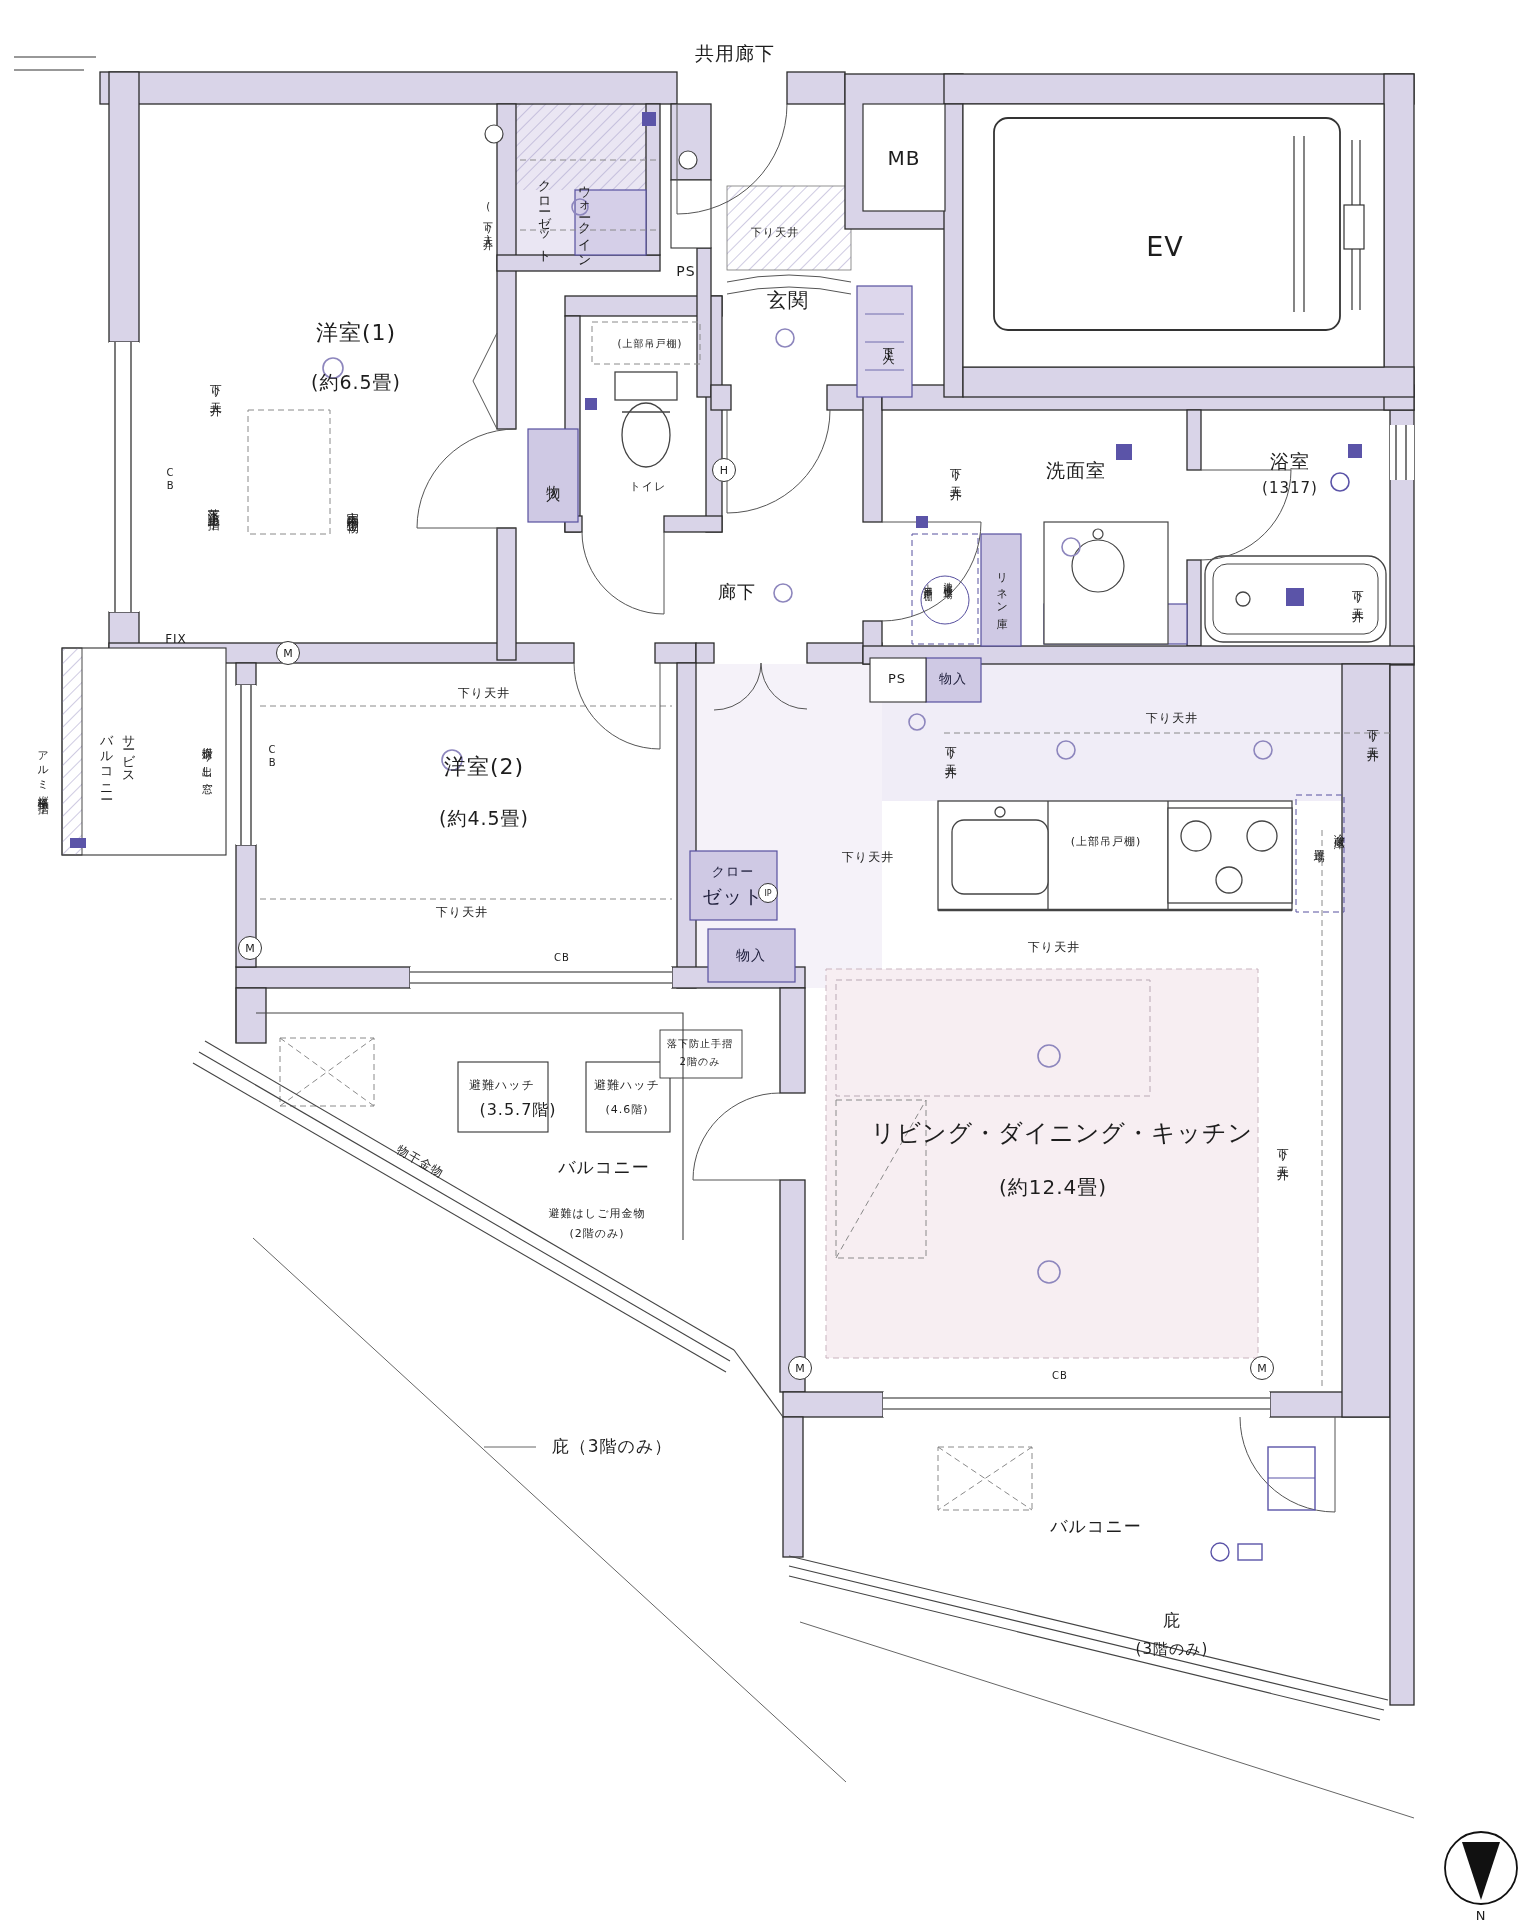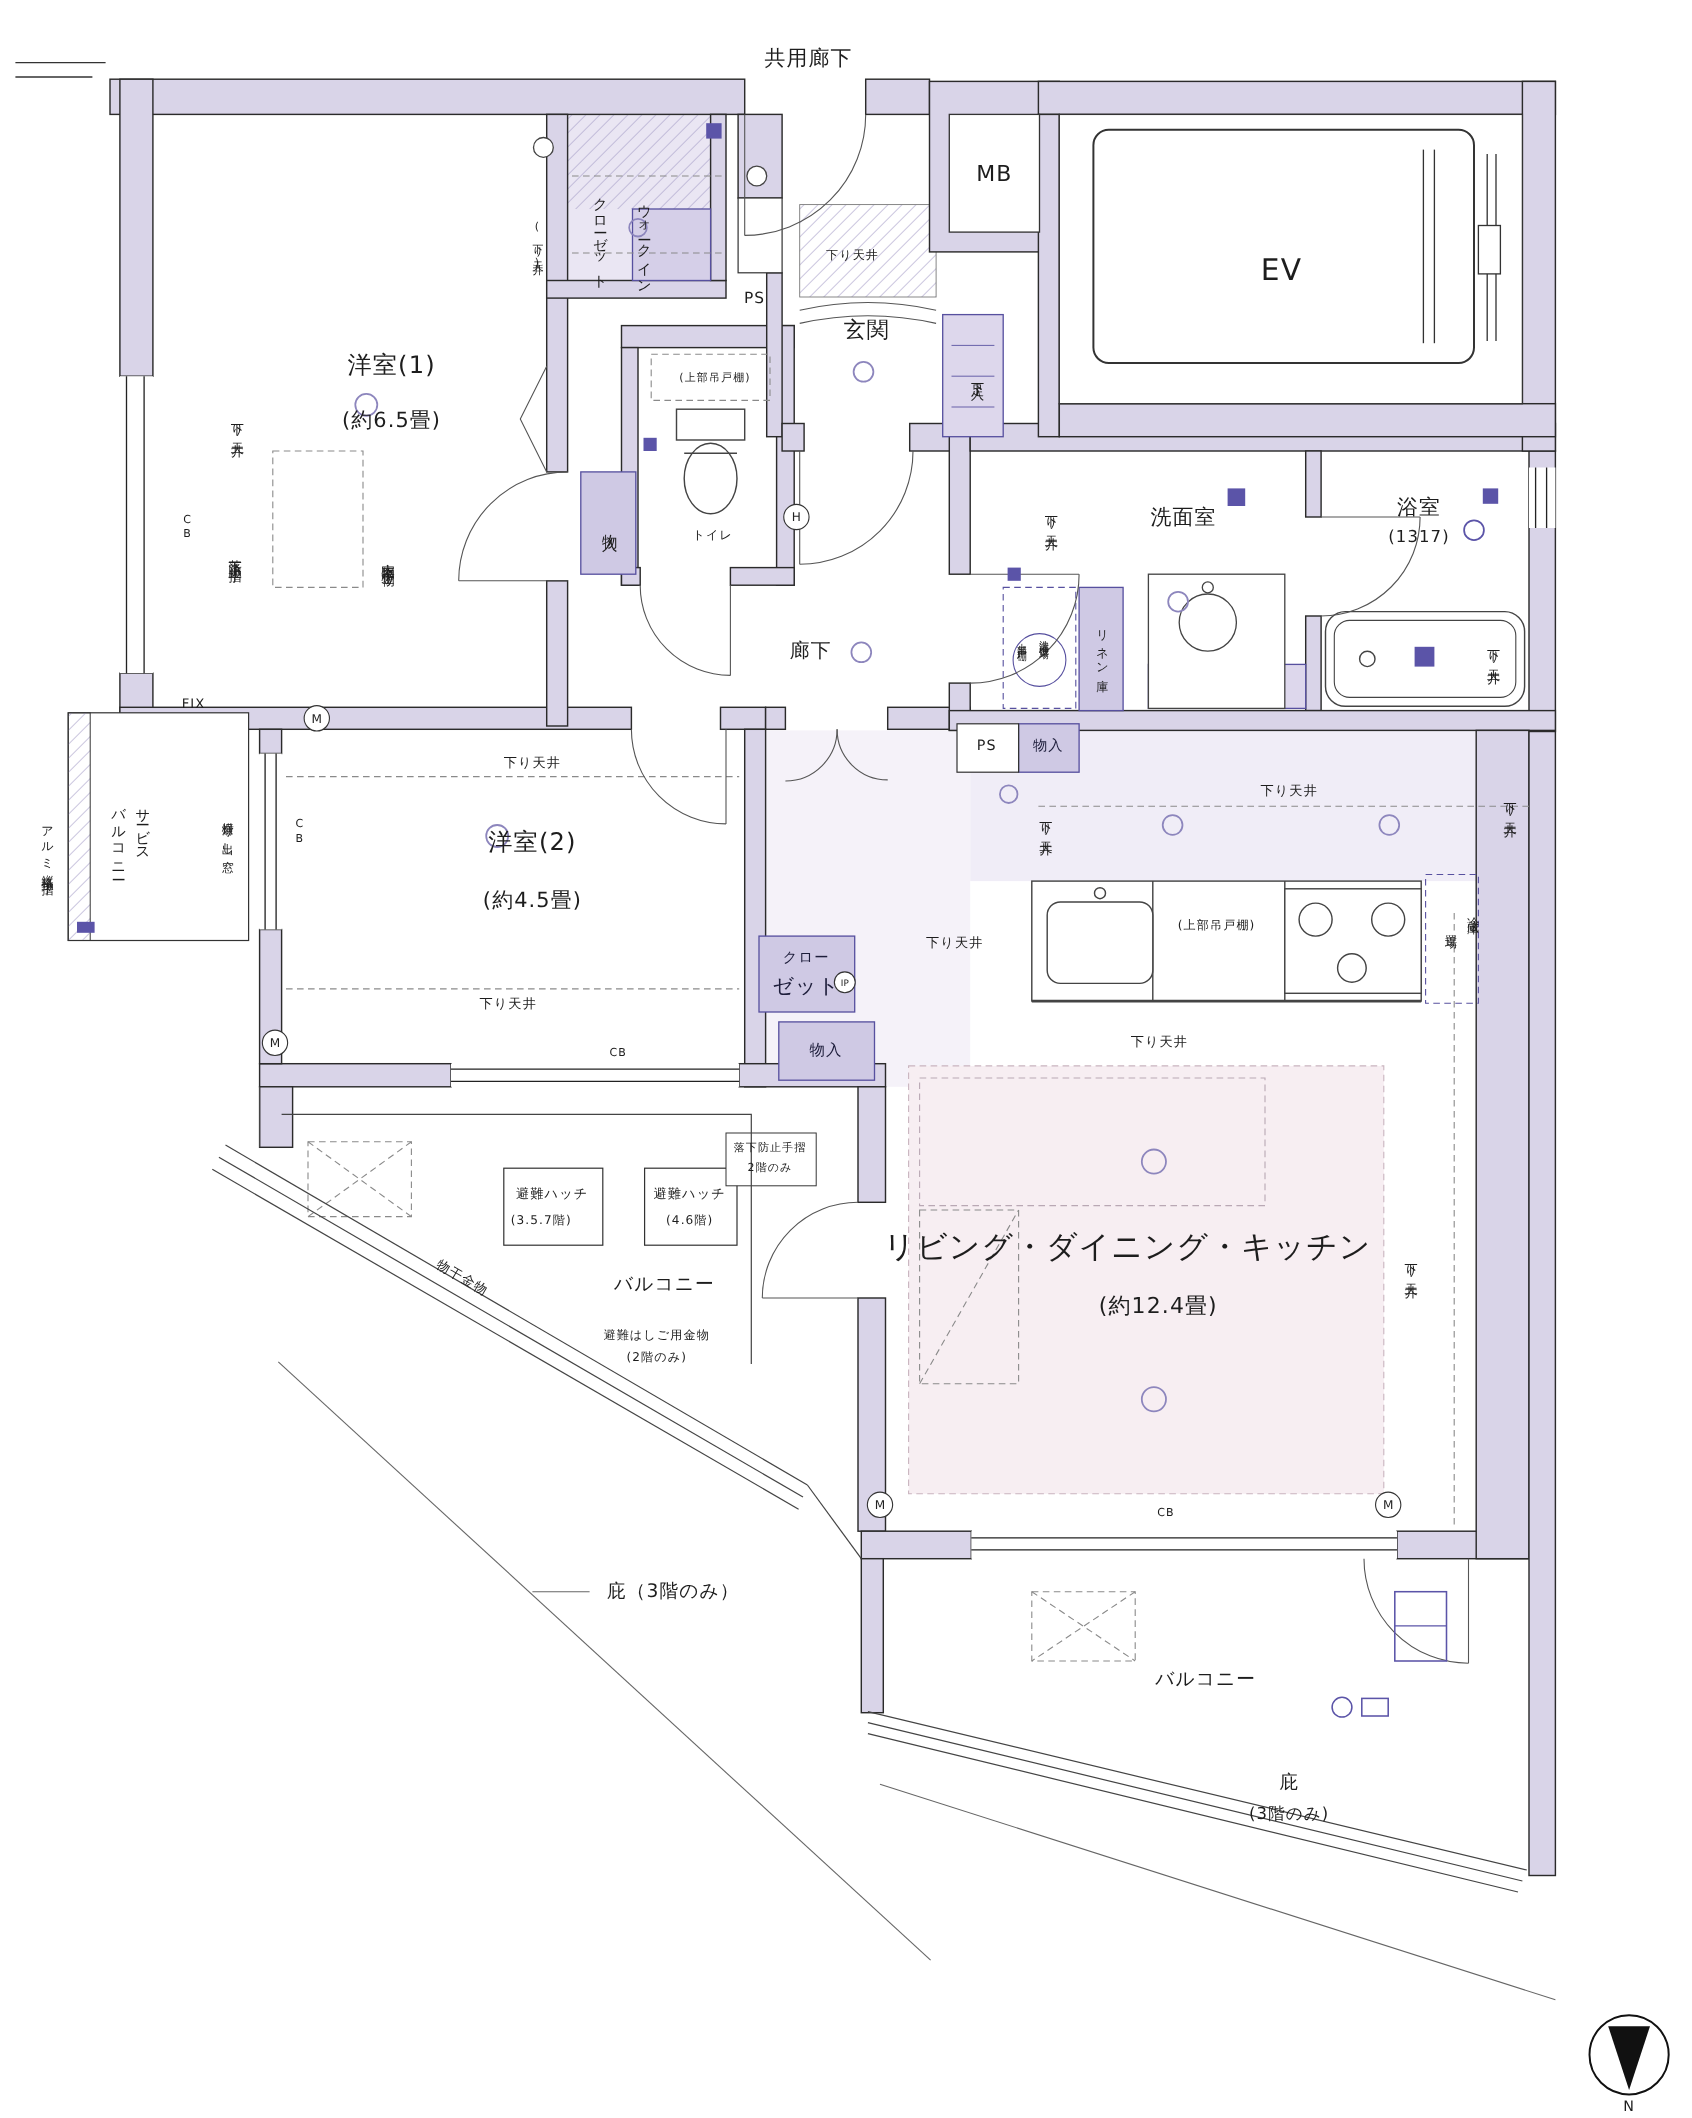--- a/index.html
+++ b/index.html
@@ -342,30 +342,30 @@
 <div class="lbl" style="left:1106px;top:842px;font-size:11px">(上部吊戸棚)</div>
 <div class="lbl v" style="left:1338px;top:828px;font-size:11px">冷蔵庫</div>
 <div class="lbl v" style="left:1318px;top:843px;font-size:11px">置場</div>
 <div class="lbl" style="left:1054px;top:948px;font-size:12px">下り天井</div>
 <div class="lbl" style="left:562px;top:958px;font-size:10px">CB</div>
 <div class="lbl" style="left:775px;top:233px;font-size:11px">下り天井</div>
 
 <div class="lbl" style="left:700px;top:1044px;font-size:10px">落下防止手摺</div>
 <div class="lbl" style="left:700px;top:1062px;font-size:10px">2階のみ</div>
 <div class="lbl" style="left:502px;top:1086px;font-size:12px">避難ハッチ</div>
-<div class="lbl" style="left:492px;top:1110px;font-size:11px">(3.5.7階)</div>
+<div class="lbl" style="left:518px;top:1110px;font-size:16px">(3.5.7階)</div>
 <div class="lbl" style="left:627px;top:1086px;font-size:12px">避難ハッチ</div>
 <div class="lbl" style="left:627px;top:1110px;font-size:11px">(4.6階)</div>
 <div class="lbl" style="left:604px;top:1168px;font-size:17px">バルコニー</div>
 <div class="lbl rot" style="left:420px;top:1162px;font-size:12px">物干金物</div>
 <div class="lbl" style="left:597px;top:1214px;font-size:11px">避難はしご用金物</div>
 <div class="lbl" style="left:597px;top:1234px;font-size:11px">(2階のみ)</div>
 <div class="lbl" style="left:612px;top:1447px;font-size:17px">庇（3階のみ）</div>
 
-<div class="lbl" style="left:1025px;top:1133px;font-size:28px">リビング・ダイニング・キッチン</div>
+<div class="lbl" style="left:1062px;top:1133px;font-size:24px">リビング・ダイニング・キッチン</div>
 <div class="lbl" style="left:1053px;top:1187px;font-size:20px">(約12.4畳)</div>
 <div class="lbl v" style="left:1282px;top:1150px;font-size:12px">下り天井</div>
 <div class="lbl" style="left:1060px;top:1376px;font-size:10px">CB</div>
 <div class="lbl" style="left:1096px;top:1527px;font-size:17px">バルコニー</div>
 <div class="lbl" style="left:1172px;top:1621px;font-size:17px">庇</div>
 <div class="lbl" style="left:1172px;top:1649px;font-size:15px">(3階のみ)</div>
 <div class="lbl" style="left:1481px;top:1916px;font-size:13px">N</div>
 
 <div class="mark" style="left:288px;top:653px">M</div>
 <div class="mark" style="left:250px;top:948px">M</div>

